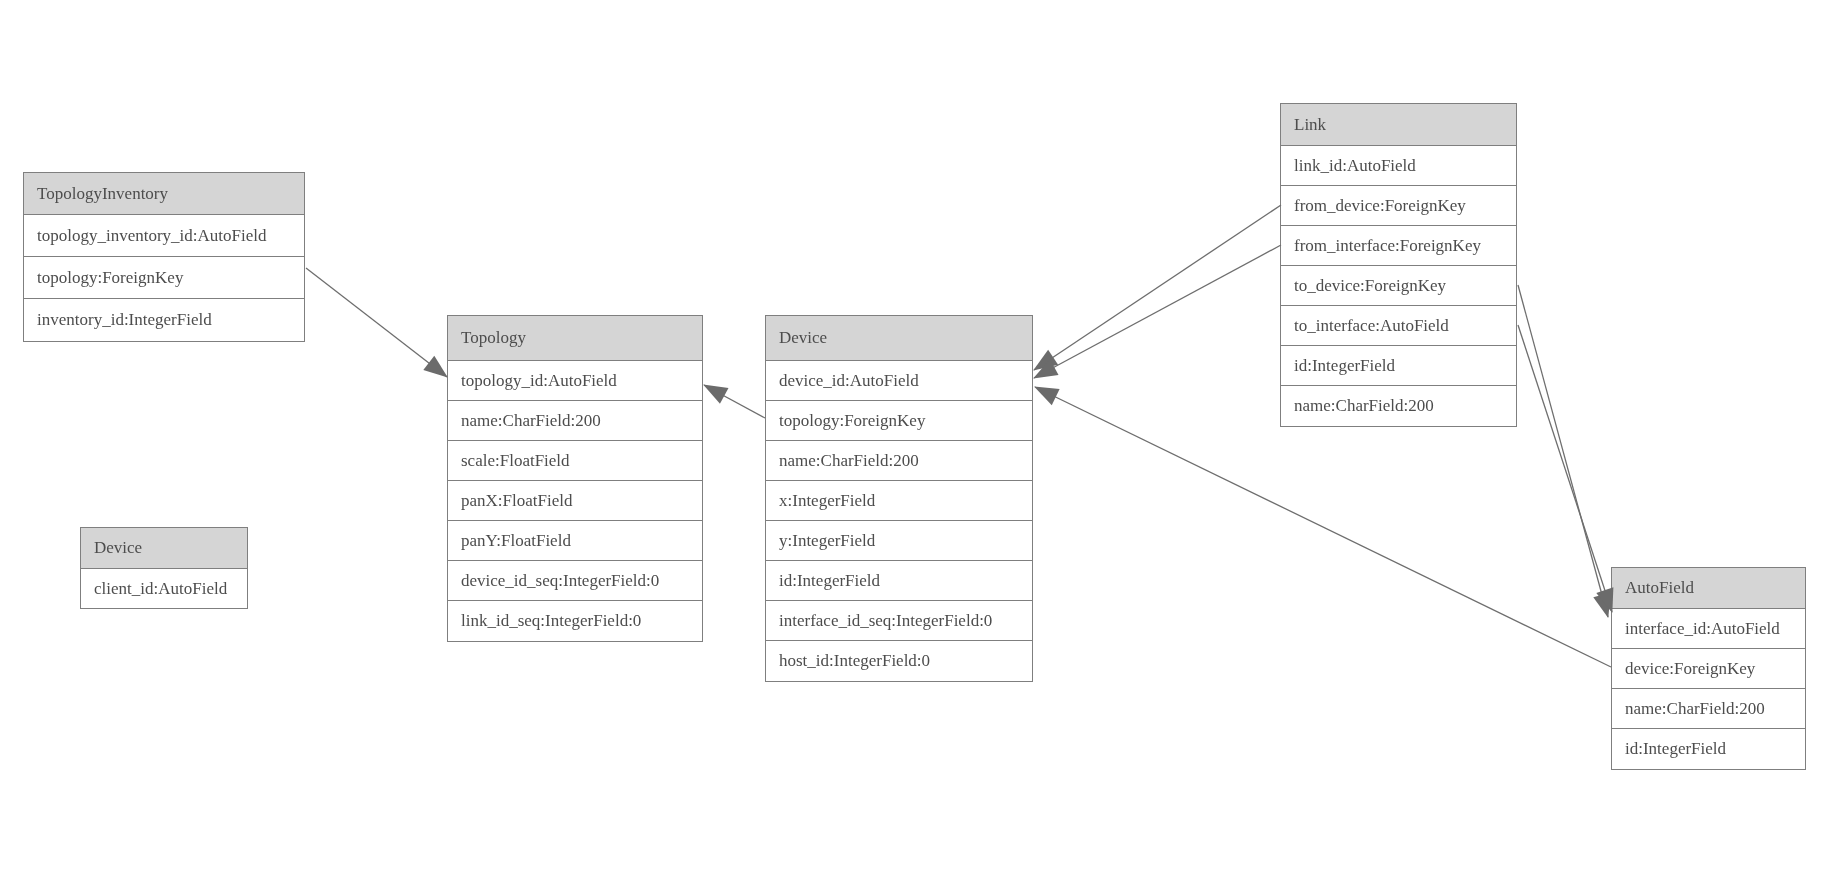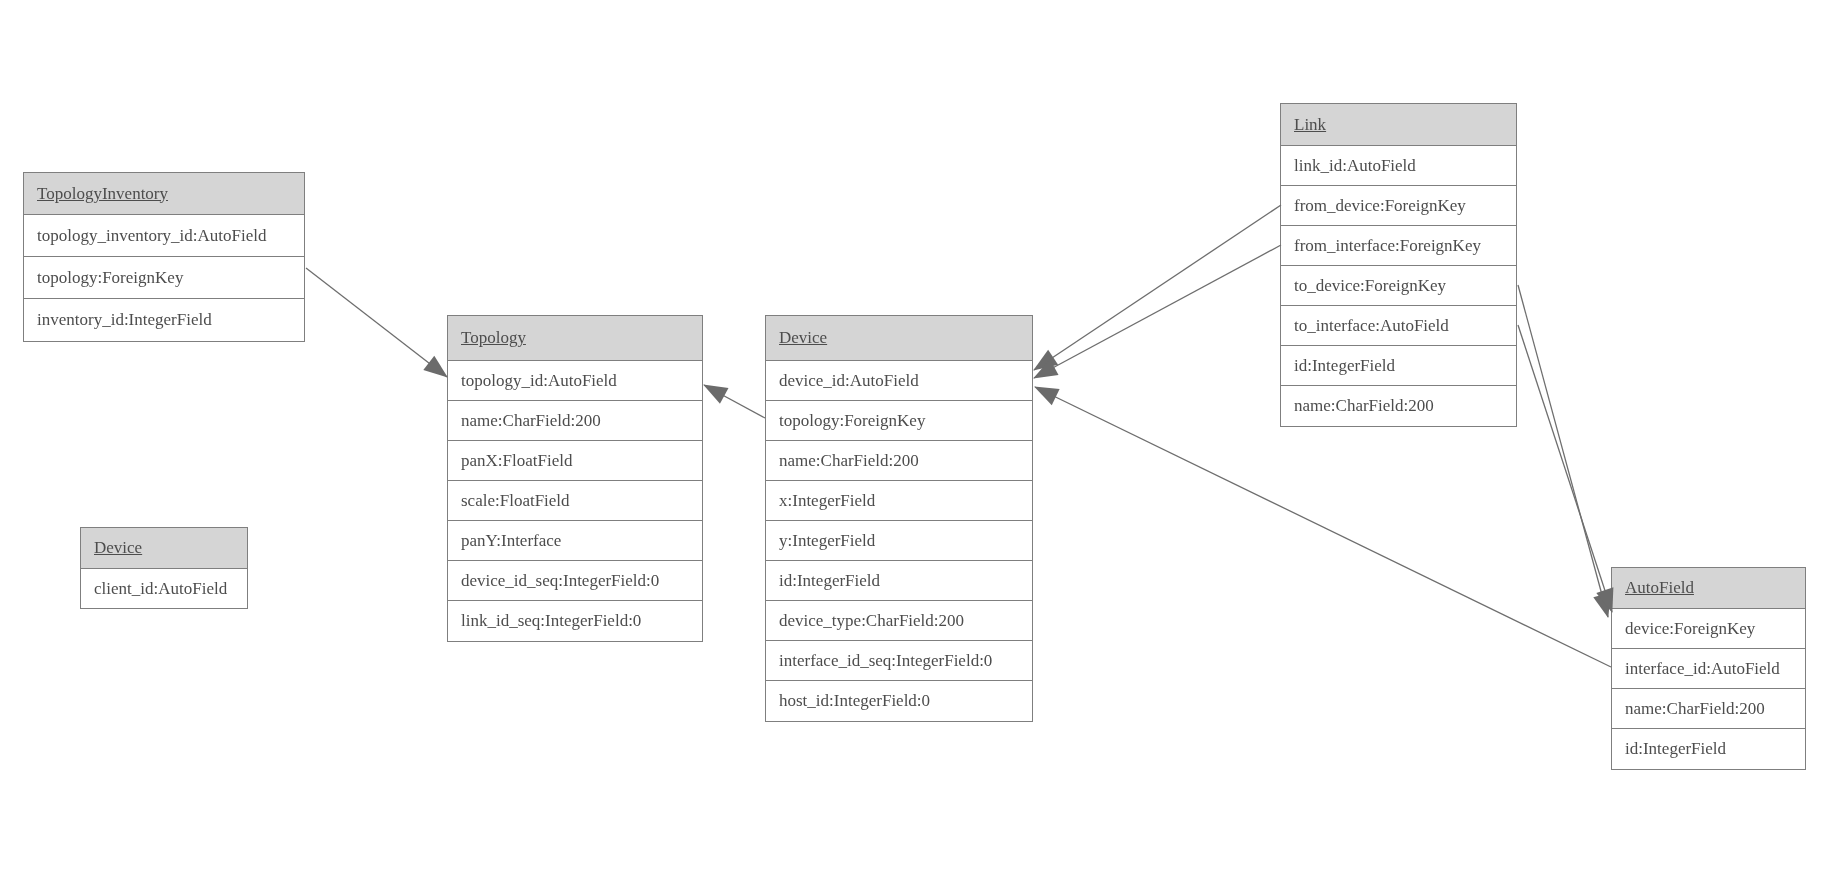--- a/index.html
+++ b/index.html
@@ -20,21 +20,20 @@
   }
   .etable .hdr{
     box-sizing:border-box;
     height:var(--hh);
     background:#d5d5d5;
     border-bottom:1px solid #7f7f7f;
     display:flex;align-items:center;
     padding-left:13px;
     font-size:17px;color:#4d4d4d;
     white-space:nowrap;
-    text-decoration:underline;
   }
   .etable .row{
     box-sizing:border-box;
     height:var(--rh);
     border-bottom:1px solid #7f7f7f;
     display:flex;align-items:center;
     padding-left:13px;
     font-size:17px;color:#4d4d4d;
     white-space:nowrap;
     background:#ffffff;
@@ -65,57 +64,56 @@
     <div class="hdr">TopologyInventory</div>
     <div class="row">topology_inventory_id:AutoField</div>
     <div class="row">topology:ForeignKey</div>
     <div class="row">inventory_id:IntegerField</div>
   </div>
 
   <div class="etable" style="left:447px;top:315px;width:256px;--hh:45px;--rh:40px">
     <div class="hdr">Topology</div>
     <div class="row">topology_id:AutoField</div>
     <div class="row">name:CharField:200</div>
+    <div class="row">scale:FloatField</div>
     <div class="row">panX:FloatField</div>
-    <div class="row">scale:FloatField</div>
-    <div class="row">panY:Interface</div>
+    <div class="row">panY:FloatField</div>
     <div class="row">device_id_seq:IntegerField:0</div>
     <div class="row">link_id_seq:IntegerField:0</div>
   </div>
 
   <div class="etable" style="left:80px;top:527px;width:168px;--hh:41px;--rh:39px">
     <div class="hdr">Device</div>
     <div class="row">client_id:AutoField</div>
   </div>
 
   <div class="etable" style="left:765px;top:315px;width:268px;--hh:45px;--rh:40px">
     <div class="hdr">Device</div>
     <div class="row">device_id:AutoField</div>
     <div class="row">topology:ForeignKey</div>
     <div class="row">name:CharField:200</div>
     <div class="row">x:IntegerField</div>
     <div class="row">y:IntegerField</div>
     <div class="row">id:IntegerField</div>
-    <div class="row">device_type:CharField:200</div>
     <div class="row">interface_id_seq:IntegerField:0</div>
     <div class="row">host_id:IntegerField:0</div>
   </div>
 
   <div class="etable" style="left:1280px;top:103px;width:237px;--hh:42px;--rh:40px">
     <div class="hdr">Link</div>
     <div class="row">link_id:AutoField</div>
     <div class="row">from_device:ForeignKey</div>
     <div class="row">from_interface:ForeignKey</div>
     <div class="row">to_device:ForeignKey</div>
     <div class="row">to_interface:AutoField</div>
     <div class="row">id:IntegerField</div>
     <div class="row">name:CharField:200</div>
   </div>
 
   <div class="etable" style="left:1611px;top:567px;width:195px;--hh:41px;--rh:40px">
     <div class="hdr">AutoField</div>
+    <div class="row">interface_id:AutoField</div>
     <div class="row">device:ForeignKey</div>
-    <div class="row">interface_id:AutoField</div>
     <div class="row">name:CharField:200</div>
     <div class="row">id:IntegerField</div>
   </div>
 
 </div>
 
 </body></html>

